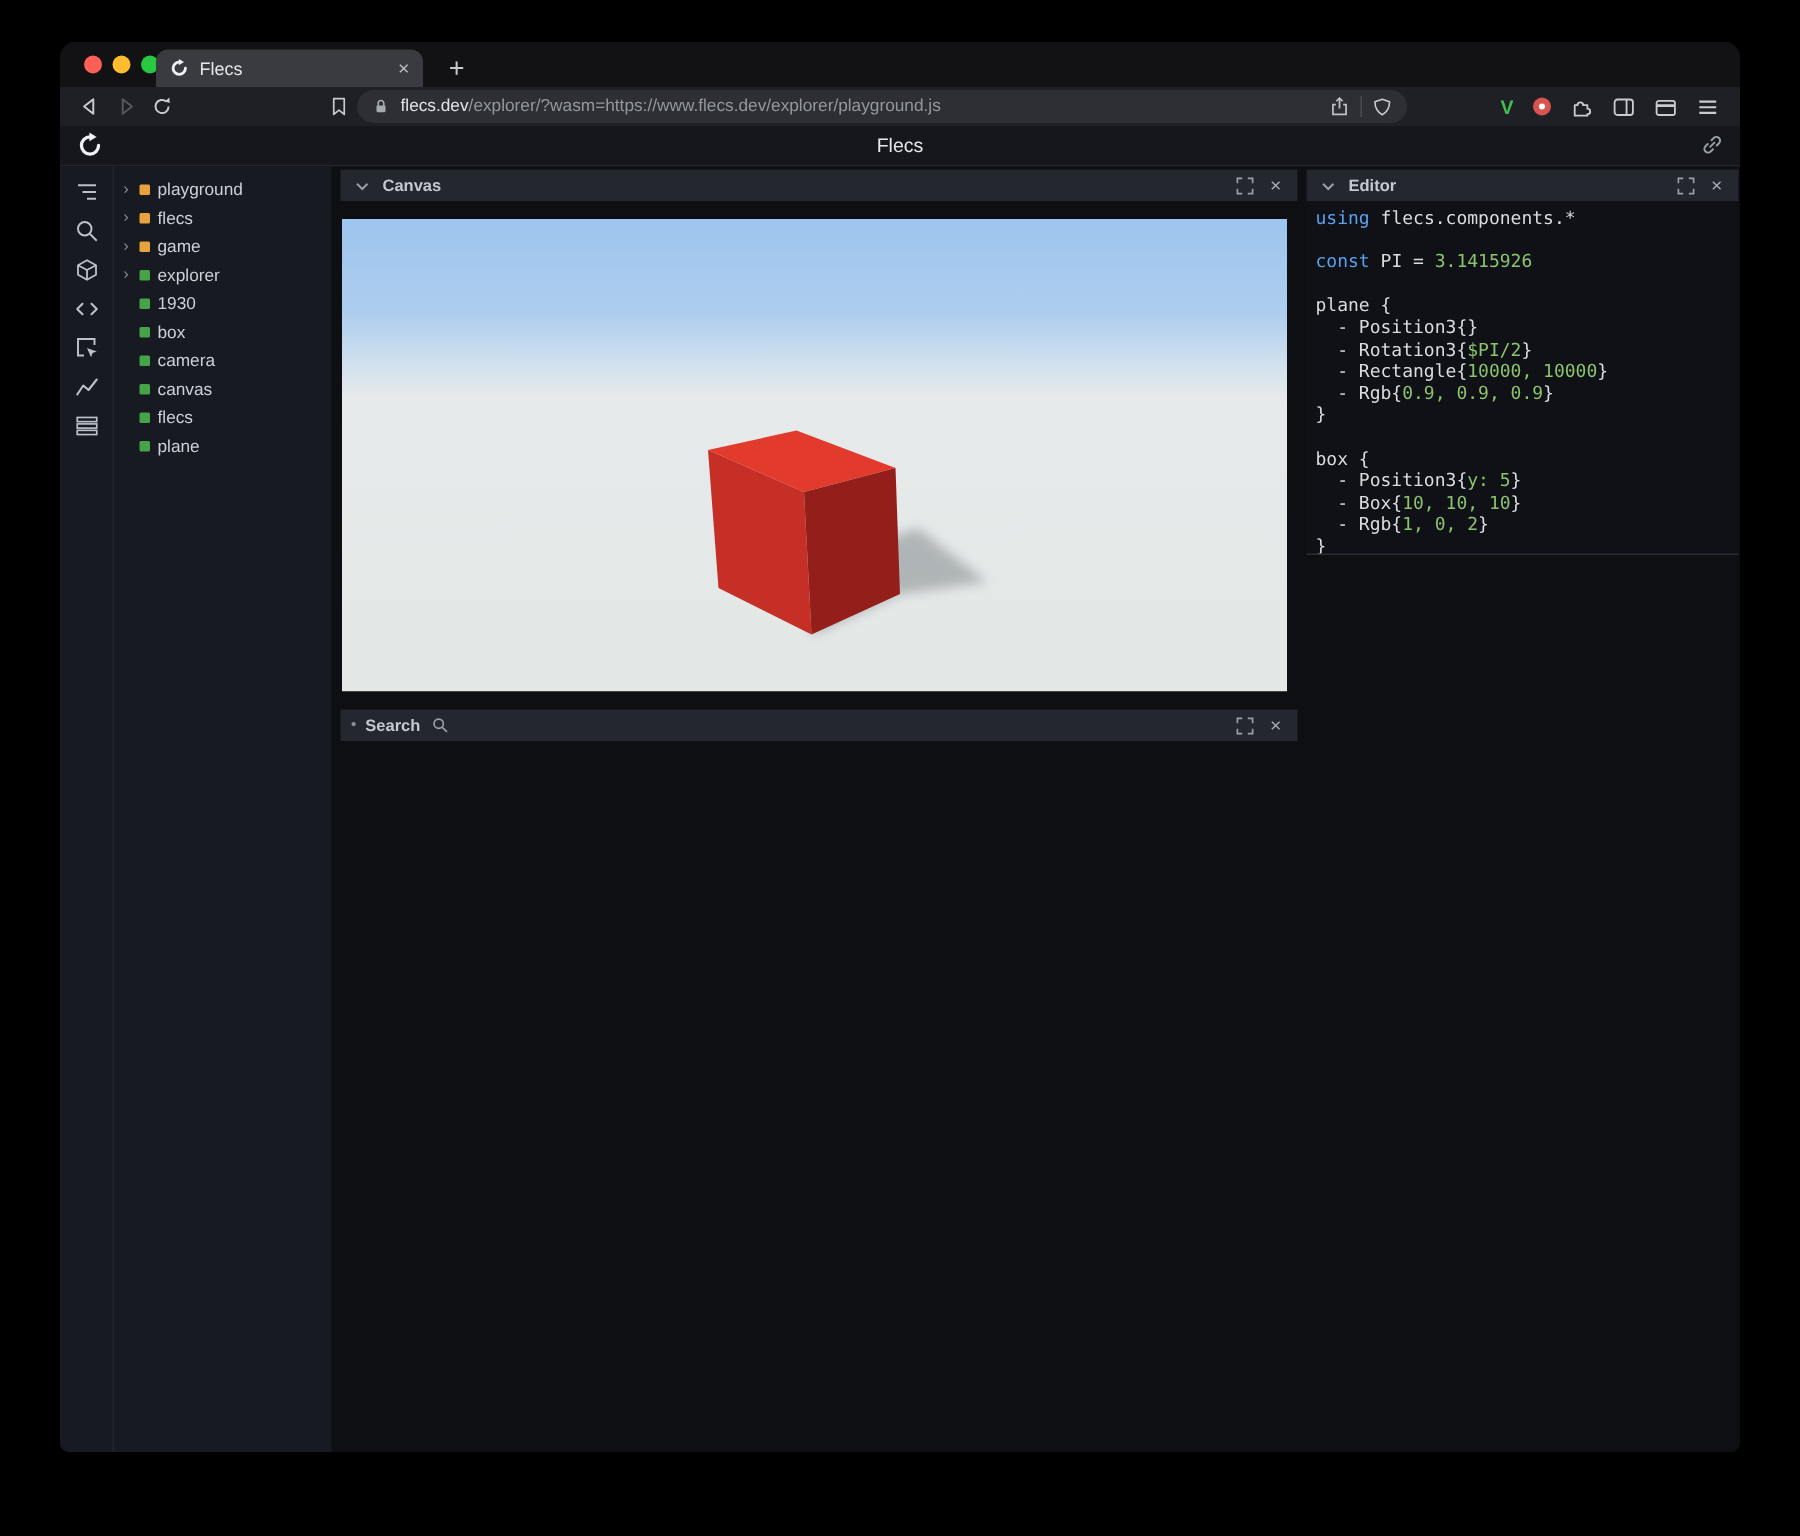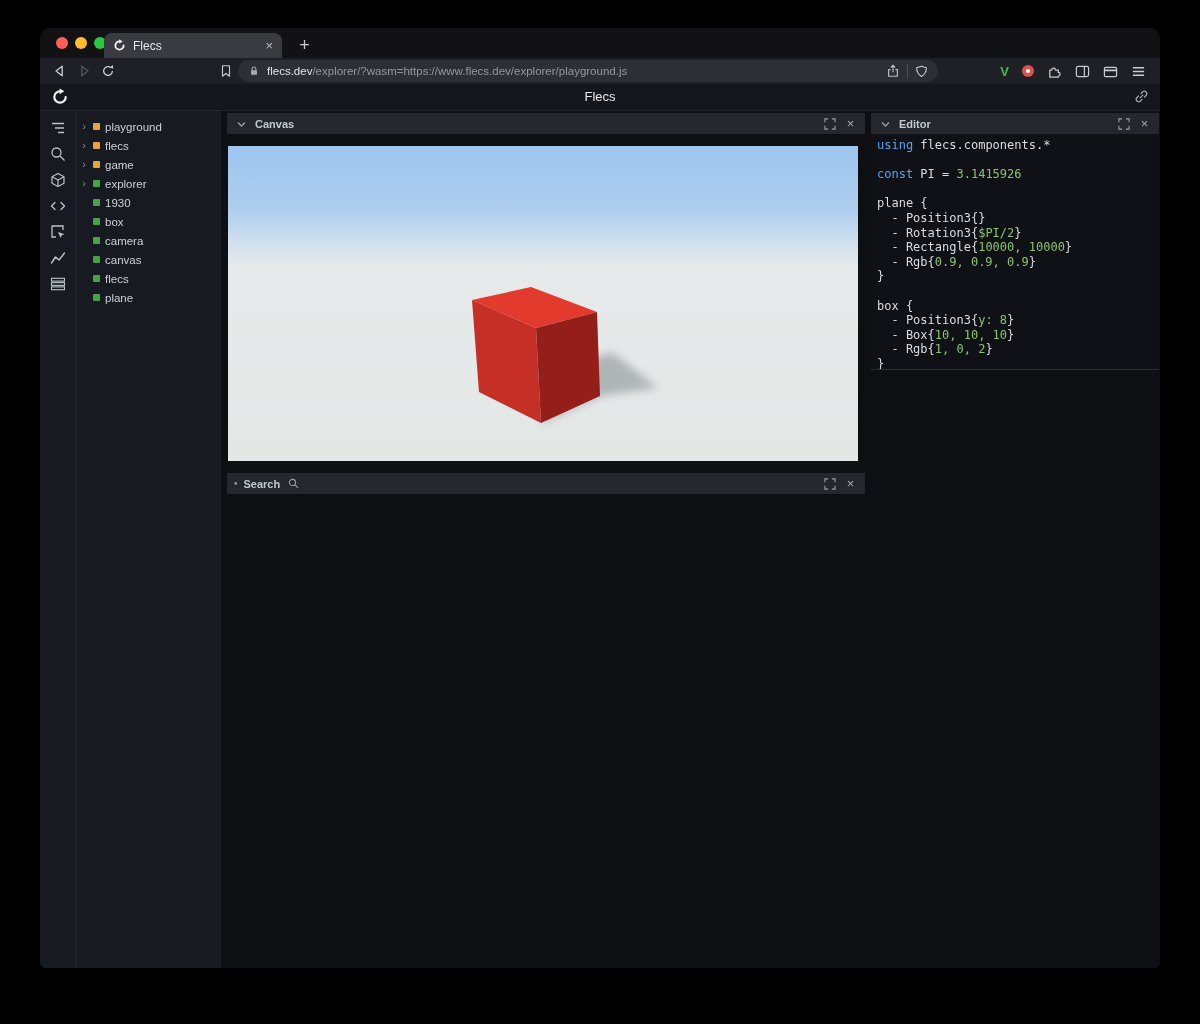--- a/index.html
+++ b/index.html
@@ -372,20 +372,20 @@
           <div class="code-line"><span class="tok-kw">const </span><span class="tok-pl">PI = </span><span class="tok-num">3.1415926</span></div>
           <div class="code-line">&nbsp;</div>
           <div class="code-line"><span class="tok-pl">plane {</span></div>
           <div class="code-line"><span class="tok-pl">  - Position3{}</span></div>
           <div class="code-line"><span class="tok-pl">  - Rotation3{</span><span class="tok-num">$PI/2</span><span class="tok-pl">}</span></div>
           <div class="code-line"><span class="tok-pl">  - Rectangle{</span><span class="tok-num">10000, 10000</span><span class="tok-pl">}</span></div>
           <div class="code-line"><span class="tok-pl">  - Rgb{</span><span class="tok-num">0.9, 0.9, 0.9</span><span class="tok-pl">}</span></div>
           <div class="code-line"><span class="tok-pl">}</span></div>
           <div class="code-line">&nbsp;</div>
           <div class="code-line"><span class="tok-pl">box {</span></div>
-          <div class="code-line"><span class="tok-pl">  - Position3{</span><span class="tok-num">y: 8</span><span class="tok-pl">}</span></div>
+          <div class="code-line"><span class="tok-pl">  - Position3{</span><span class="tok-num">y: 5</span><span class="tok-pl">}</span></div>
           <div class="code-line"><span class="tok-pl">  - Box{</span><span class="tok-num">10, 10, 10</span><span class="tok-pl">}</span></div>
           <div class="code-line"><span class="tok-pl">  - Rgb{</span><span class="tok-num">1, 0, 2</span><span class="tok-pl">}</span></div>
           <div class="code-line"><span class="tok-pl">}</span></div>
         </div>
     </div>
   </div>
 </div>
 
 </body></html>

